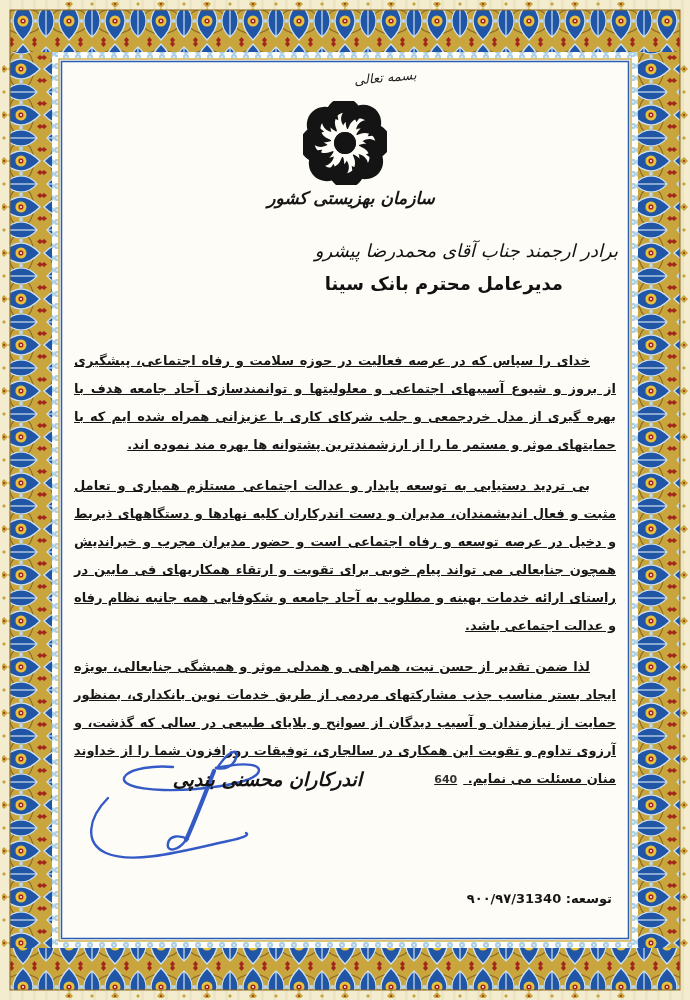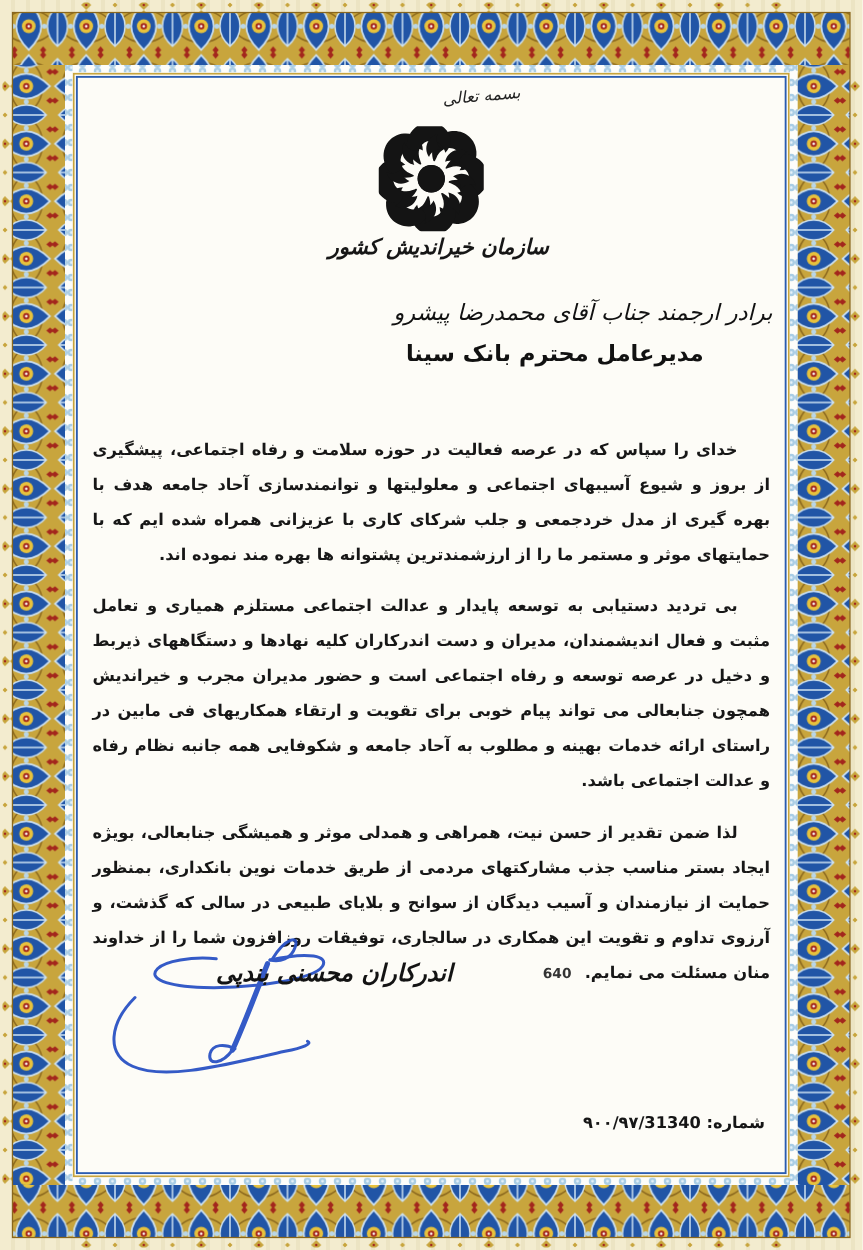--- a/index.html
+++ b/index.html
@@ -21,21 +21,21 @@
     font-size:17px;font-weight:bold;font-style:italic;color:#161616;
   }
   .recipient{position:absolute;top:240px;right:72px;text-align:right;direction:rtl;}
   .recipient-line1{font-size:18px;font-weight:normal;font-style:italic;color:#111;}
   .recipient-line2{font-size:18px;font-weight:bold;color:#111;margin-top:12px;margin-left:0;margin-right:55px;}
   .body-text{
     position:absolute;top:347px;left:74px;right:74px;
     direction:rtl;text-align:justify;
     font-size:13px;font-weight:bold;line-height:28px;color:#171717;
   }
-  .body-text p{margin:0 0 13px 0;text-indent:26px;}
+  .body-text p{margin:0 0 13px 0;text-indent:26px;text-decoration:underline;}
   .note-mark{font-size:11px;font-weight:bold;color:#333;margin-right:6px;}
   .signature-scribble{position:absolute;top:743px;left:78px;}
   .signature-name{
     position:absolute;top:768px;right:328px;direction:rtl;
     font-size:19px;font-weight:bold;font-style:italic;color:#131313;white-space:nowrap;
   }
   .signature-title{
     position:absolute;top:812px;right:352px;direction:rtl;
     font-size:17px;font-weight:bold;font-style:italic;color:#131313;white-space:nowrap;
   }
@@ -133,21 +133,21 @@
         <use href="#petal2" xlink:href="#petal2" transform="rotate(225)"></use>
         <use href="#petal2" xlink:href="#petal2" transform="rotate(270)"></use>
         <use href="#petal2" xlink:href="#petal2" transform="rotate(315)"></use>
         <circle r="13"></circle>
       </g>
       <circle r="15.5" fill="none" stroke="#fdfcf7" stroke-width="3"></circle>
       <circle r="13" fill="#141414"></circle>
     </svg>
   </div>
 
-  <div class="org-name">سازمان خیراندیش کشور</div>
+  <div class="org-name">سازمان بهزیستی کشور</div>
 
   <div class="recipient">
     <div class="recipient-line1">برادر ارجمند جناب آقای محمدرضا پیشرو</div>
     <div class="recipient-line2">مدیرعامل محترم بانک سینا</div>
   </div>
 
   <div class="body-text">
     <p>خدای را سپاس که در عرصه فعالیت در حوزه سلامت و رفاه اجتماعی، پیشگیری از بروز و شیوع آسیبهای اجتماعی و معلولیتها و توانمندسازی آحاد جامعه هدف با بهره گیری از مدل خردجمعی و جلب شرکای کاری با عزیزانی همراه شده ایم که با حمایتهای موثر و مستمر ما را از ارزشمندترین پشتوانه ها بهره مند نموده اند.</p>
     <p>بی تردید دستیابی به توسعه پایدار و عدالت اجتماعی مستلزم همیاری و تعامل مثبت و فعال اندیشمندان، مدیران و دست اندرکاران کلیه نهادها و دستگاههای ذیربط و دخیل در عرصه توسعه و رفاه اجتماعی است و حضور مدیران مجرب و خیراندیش همچون جنابعالی می تواند پیام خوبی برای تقویت و ارتقاء همکاریهای فی مابین در راستای ارائه خدمات بهینه و مطلوب به آحاد جامعه و شکوفایی همه جانبه نظام رفاه و عدالت اجتماعی باشد.</p>
     <p><span>لذا ضمن تقدیر از حسن نیت، همراهی و همدلی موثر و همیشگی جنابعالی، بویژه ایجاد بستر مناسب جذب مشارکتهای مردمی از طریق خدمات نوین بانکداری، بمنظور حمایت از نیازمندان و آسیب دیدگان از سوانح و بلایای طبیعی در سالی که گذشت، و آرزوی تداوم و تقویت این همکاری در سالجاری، توفیقات روزافزون شما را از خداوند منان مسئلت می نمایم.</span> <span class="note-mark">640</span></p>
@@ -159,17 +159,17 @@
       <path d="M138,25 C170,18 185,22 180,30 C173,41 120,48 85,47 C55,46 40,40 48,32 C54,26 75,22 95,24"></path>
       <path d="M136,28 C128,48 118,75 108,97" stroke-width="4.2"></path>
       <path d="M108,97 C100,108 88,110 90,100 C92,92 102,92 110,96"></path>
       <path d="M30,55 C10,75 6,100 28,110 C55,122 105,108 150,98 C165,95 172,92 168,90"></path>
     </g>
   </svg>
 
   <div class="signature-name">اندرکاران محسنی بندپی</div>
 
   <div class="doc-number">
-    <span>شماره:</span>
+    <span>توسعه:</span>
     <span class="num">۹۰۰/۹۷/31340</span>
   </div>
 
 </div>
 
 </body></html>

